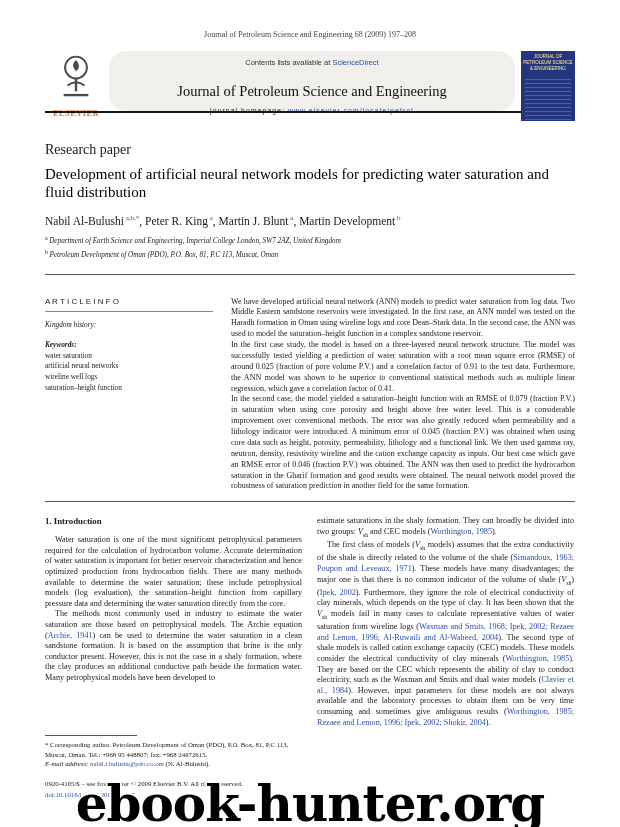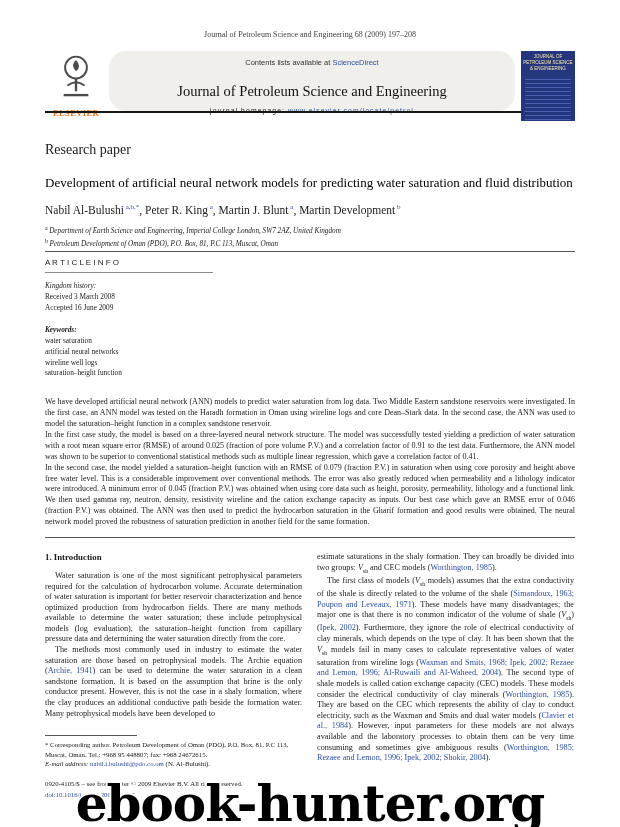--- a/index.html
+++ b/index.html
@@ -19,29 +19,29 @@
   .contents-line{font-size:7.5px;font-family:"Liberation Sans",sans-serif;color:#333;}
   .banner-title{font-size:14.5px;margin-top:16px;color:#111;}
   .homepage-line{font-size:6.8px;font-family:"Liberation Sans",sans-serif;letter-spacing:1.1px;margin-top:7px;color:#222;}
   .banner-rule{position:absolute;left:0;right:0;top:60px;height:2px;background:#161616;}
   .cover-box{position:absolute;right:0;top:0;width:54px;height:70px;background:#24367e;overflow:hidden;}
   .cover-title{font-size:4.5px;line-height:1.3;color:#ffe9a8;font-family:"Liberation Sans",sans-serif;
                text-align:center;padding:3px 2px 2px;}
   .cover-lines{height:46px;margin:2px 4px 0;background:repeating-linear-gradient(180deg,#24367e 0 3px,#4a60b0 3px 4px);}
 
   .research-paper{font-size:14px;margin-top:15px;}
-  .title{font-size:13px;line-height:1.22;margin-top:17px;color:#000;}
+  .title{font-size:15px;line-height:1.22;margin-top:7px;color:#000;}
   .authors{font-size:11.5px;margin-top:12px;}
   .authors sup{font-size:7px;}
   .affiliations{font-size:7.2px;font-style:italic;margin-top:8px;line-height:1.55;}
   .affiliations sup{font-style:normal;}
 
   
   .meta-block{display:flex;gap:18px;border-top:1px solid #555;border-bottom:1px solid #555;
-              padding:6px 0 9px;flex-direction:column;}
+              margin-top:12px;padding:22px 0 9px;}
   .meta-left{width:168px;flex:none;}
   .meta-right{flex:1;}
   .meta-head{font-size:8px;font-family:"Liberation Sans",sans-serif;color:#222;
              border-bottom:1px solid #888;padding-bottom:5px;margin-bottom:8px;}
   .info-label{font-style:italic;font-size:7.3px;margin:0 0 2px;}
   .info-list div{font-size:7.3px;line-height:1.5;}
   .kw-label{margin-top:11px;font-weight:bold;}
   .abs-p{font-size:8px;line-height:1.36;text-align:justify;margin:0;}
   .copyright{font-size:8px;text-align:right;margin-top:6px;}
 
@@ -106,24 +106,20 @@
     <div class="authors"><span>Nabil Al-Bulushi</span><sup class="lnk"> a,b,*</sup>, <span>Peter R. King</span><sup class="lnk"> a</sup>, <span>Martin J. Blunt</span><sup class="lnk"> a</sup>, <span>Martin Development</span><sup class="lnk"> b</sup></div>
     <div class="affiliations">
         <div><sup>a </sup>Department of Earth Science and Engineering, Imperial College London, SW7 2AZ, United Kingdom</div>
         <div><sup>b </sup>Petroleum Development of Oman (PDO), P.O. Box, 81, P.C 113, Muscat, Oman</div>
       </div>
 
     <div class="meta-block">
       <div class="meta-left">
         <div class="meta-head">A R T I C L E   I N F O</div>
         <div class="info-label">Kingdom history:</div>
-        <div class="info-list">
-            <div>Received 3 March 2008</div>
-            <div>Accepted 16 June 2009</div>
-          </div>
         <div class="info-label kw-label">Keywords:</div>
         <div class="info-list">
             <div>water saturation</div>
             <div>artificial neural networks</div>
             <div>wireline well logs</div>
             <div>saturation–height function</div>
           </div>
       </div>
       <div class="meta-right">
         <div>

